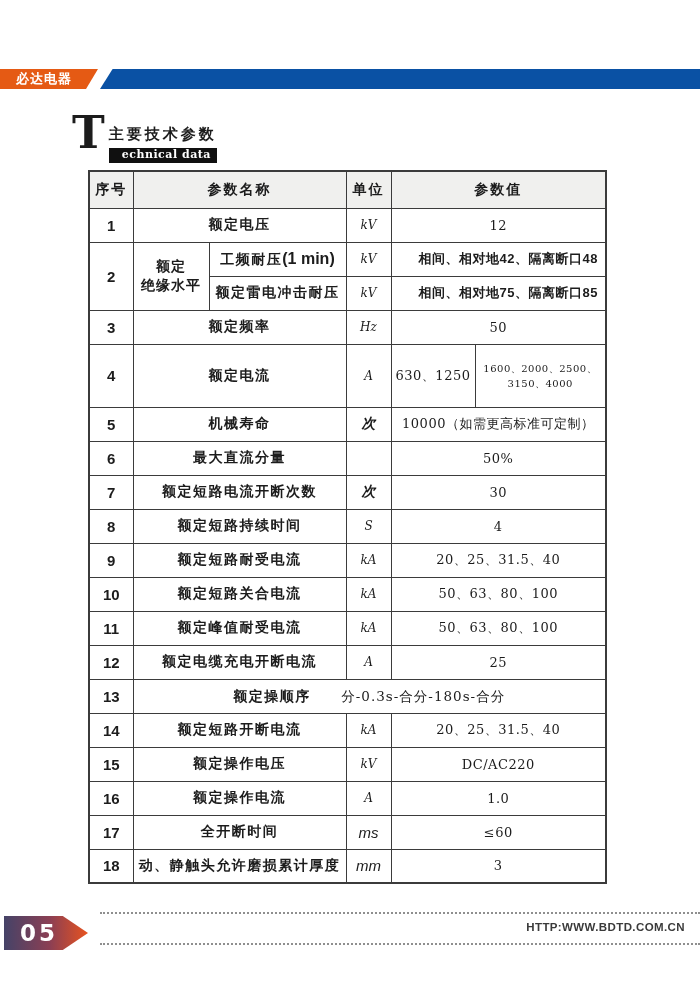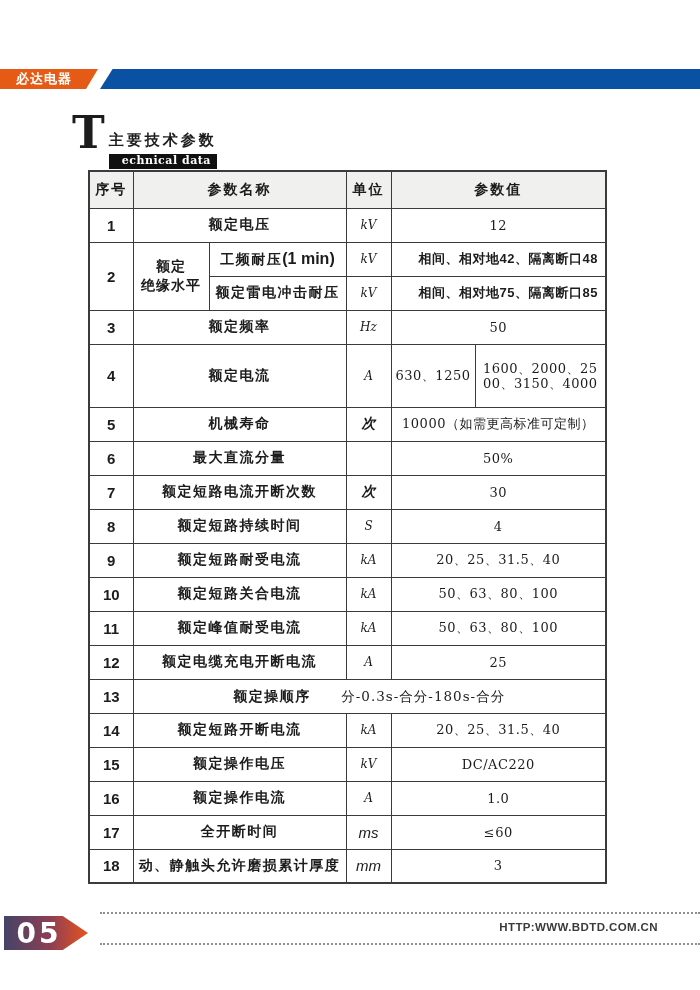--- a/index.html
+++ b/index.html
@@ -16,21 +16,21 @@
   .band-orange{position:absolute;left:0;top:0;width:100px;height:20px;background:var(--orange);
         clip-path:polygon(0 0,98% 0,86% 100%,0 100%);}
   .band-blue{position:absolute;left:100px;top:0;width:600px;height:20px;background:var(--blue);
         clip-path:polygon(2.1% 0,100% 0,100% 100%,0 100%);}
   .logo-text{position:absolute;left:16px;top:3px;color:#fff;font-weight:bold;font-size:13px;
         letter-spacing:1px;line-height:14px;}
 
   
   .title-block{position:absolute;left:72px;top:114px;display:flex;align-items:flex-start;}
   .title-initial{font-family:"DejaVu Serif",serif;font-size:44px;line-height:38px;font-weight:bold;}
-  .title-right{margin-left:4px;margin-top:17px;}
+  .title-right{margin-left:4px;margin-top:11px;}
   .title-cn{font-size:15px;font-weight:bold;letter-spacing:3px;}
   .title-en{margin-top:3px;display:inline-block;background:var(--box-black);color:#fff;
         font-family:"DejaVu Serif",serif;font-weight:bold;font-size:11px;line-height:14px;
         padding:0 6px 1px 13px;letter-spacing:.5px;}
 
   
   table.spec{position:absolute;left:88px;top:170px;width:517px;border-collapse:collapse;
         table-layout:fixed;border:2px solid var(--border);}
   table.spec td,table.spec th{border:1.5px solid var(--border);padding:0 2px;text-align:center;
         vertical-align:middle;overflow:hidden;}
@@ -38,35 +38,35 @@
   tr.hdr th{font-size:14px;font-weight:bold;letter-spacing:2px;}
   tr.r{height:34px;}
   td.no{font-size:15px;font-weight:600;font-family:"Liberation Sans",sans-serif;}
   td.name{font-size:14px;font-weight:bold;letter-spacing:1.5px;}
   td.name .paren{font-size:16px;letter-spacing:0;}
   td.unit{font-family:"DejaVu Serif",serif;font-size:12px;font-style:italic;}
   td.unit.u-cn{font-family:"Liberation Sans",sans-serif;font-weight:bold;font-size:14px;}
   td.unit.u-sans{font-family:"Liberation Sans",sans-serif;font-size:15px;}
   td.val{font-family:"DejaVu Serif",serif;font-size:13px;letter-spacing:.5px;}
   td.val.v-bold{font-family:"Liberation Sans",sans-serif;font-weight:bold;font-size:13px;letter-spacing:.5px;padding-left:22px;}
-  td.val.v-wrap{font-size:13px;line-height:15px;word-break:break-all;padding:16px 6px;}
+  td.val.v-wrap{font-size:10px;line-height:15px;word-break:break-all;padding:16px 6px;}
   td.group{font-size:14px;font-weight:bold;letter-spacing:1px;line-height:19px;}
   td.merged .m-name{font-weight:bold;font-size:14px;letter-spacing:1.5px;}
   td.merged .m-val{font-family:"DejaVu Serif",serif;font-size:13.5px;margin-left:26px;letter-spacing:1px;}
 
   
   .dotline{position:absolute;left:100px;right:0;border-top:2px dotted var(--dotted);}
   .dot-top{top:912px;} .dot-bottom{top:943px;}
-  .footer-url{position:absolute;top:921px;right:42px;font-size:11.5px;font-weight:bold;
+  .footer-url{position:absolute;top:921px;right:15px;font-size:11.5px;font-weight:bold;
         color:var(--url);letter-spacing:.4px;}
   .page-badge{position:absolute;left:4px;top:916px;width:84px;height:34px;
         background:linear-gradient(90deg,var(--badge-left),#8c3f53 55%,var(--badge-right));
         clip-path:polygon(0 0,70% 0,100% 50%,70% 100%,0 100%);
         display:flex;align-items:center;justify-content:center;}
-  .page-badge .num{color:#fff;font-size:28px;font-weight:900;letter-spacing:3px;
+  .page-badge .num{color:#fff;font-size:23px;font-weight:900;letter-spacing:3px;
         padding-right:14px;font-family:"DejaVu Sans",sans-serif;text-align:right;}
 </style>
 </head>
 <body>
 
 <div class="page">
 
   <div class="band">
     <div class="band-orange">
       <div class="logo-text">必达电器</div>

